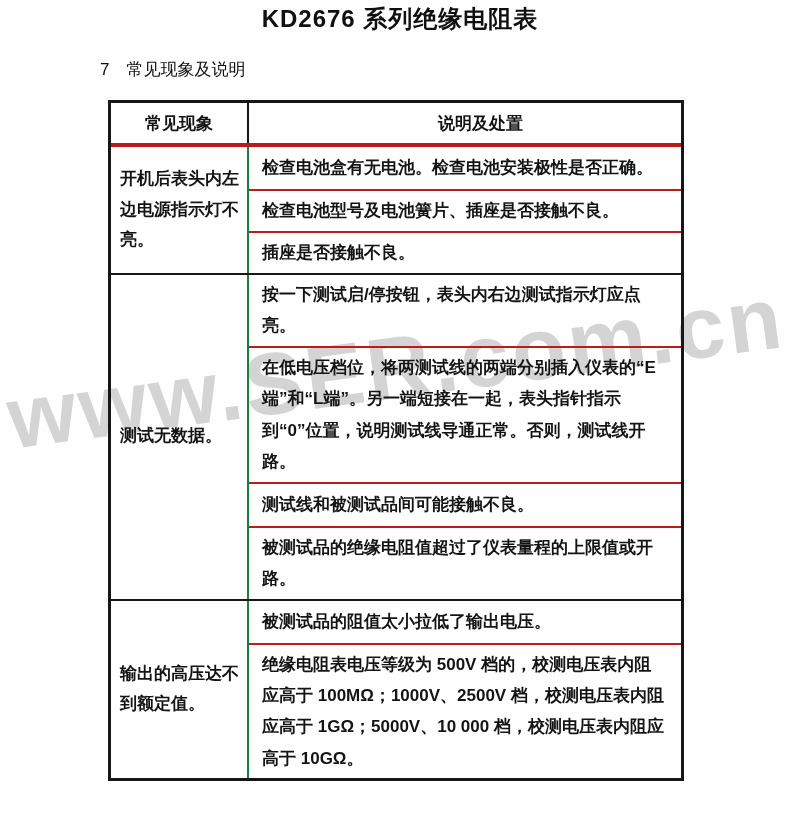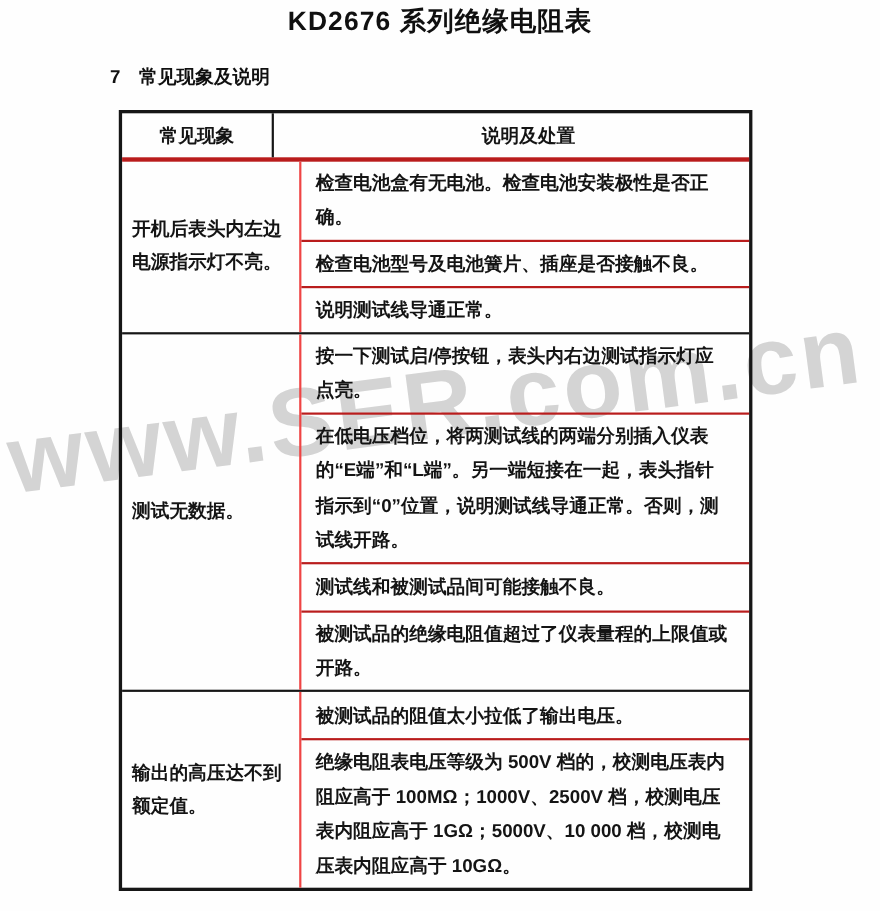--- a/index.html
+++ b/index.html
@@ -10,21 +10,21 @@
     position:relative;overflow:hidden;
     color:#141414;
   }
   .page-title{
     position:absolute;top:3px;left:0;width:100%;
     text-align:center;font-size:24px;font-weight:bold;
     letter-spacing:1px;color:#101010;z-index:2;
   }
   .section-heading{
     position:absolute;top:58px;left:100px;
-    font-size:17px;font-weight:bold;color:#101010;z-index:2;
+    font-size:17px;font-weight:normal;color:#101010;z-index:2;
   }
   .watermark{
     position:absolute;top:368px;left:8px;
     font-size:88px;font-weight:bold;letter-spacing:3px;
     color:rgba(145,145,145,0.38);
     transform:rotate(-7.5deg);transform-origin:left center;
     white-space:nowrap;z-index:1;pointer-events:none;
   }
   .ir-table{
     position:absolute;left:108px;top:100px;width:576px;
@@ -35,21 +35,21 @@
   .header-row{display:flex;border-bottom:4px solid #b91c1c;}
   .header-cell{
     display:flex;align-items:center;justify-content:center;
     min-height:40px;font-size:17px;box-sizing:border-box;
   }
   .hc0{width:138px;border-right:2px solid #161616;flex:none;}
   .hc1{flex:1;padding-left:31px;}
   .group{display:flex;border-bottom:2px solid #161616;}
   .group:last-child{border-bottom:none;}
   .phen{
-    width:163px;flex:none;border-right:2px solid #ef4444;
+    width:138px;flex:none;border-right:2px solid #15803d;
     display:flex;align-items:center;
     padding:4px 5px 4px 9px;box-sizing:border-box;
     line-height:1.8;
   }
   .expl-col{flex:1;display:flex;flex-direction:column;}
   .expl{
     display:flex;align-items:center;
     padding:4px 16px 4px 13px;box-sizing:border-box;
     line-height:1.85;border-bottom:2px solid #b91c1c;
   }
@@ -72,21 +72,21 @@
   <div class="header-row">
     <div class="header-cell hc0">常见现象</div>
     <div class="header-cell hc1">说明及处置</div>
   </div>
   <div>
       <div class="group">
         <div class="phen">开机后表头内左边电源指示灯不亮。</div>
         <div class="expl-col">
           <div class="expl g0r0">检查电池盒有无电池。检查电池安装极性是否正确。</div>
           <div class="expl g0r1">检查电池型号及电池簧片、插座是否接触不良。</div>
-          <div class="expl g0r2">说明测试线导通正常。</div>
+          <div class="expl g0r2">插座是否接触不良。</div>
         </div>
       </div>
       <div class="group">
         <div class="phen">测试无数据。</div>
         <div class="expl-col">
           <div class="expl g1r0">按一下测试启/停按钮，表头内右边测试指示灯应点亮。</div>
           <div class="expl g1r1">在低电压档位，将两测试线的两端分别插入仪表的“E端”和“L端”。另一端短接在一起，表头指针指示到“0”位置，说明测试线导通正常。否则，测试线开路。</div>
           <div class="expl g1r2">测试线和被测试品间可能接触不良。</div>
           <div class="expl g1r3">被测试品的绝缘电阻值超过了仪表量程的上限值或开路。</div>
         </div>

